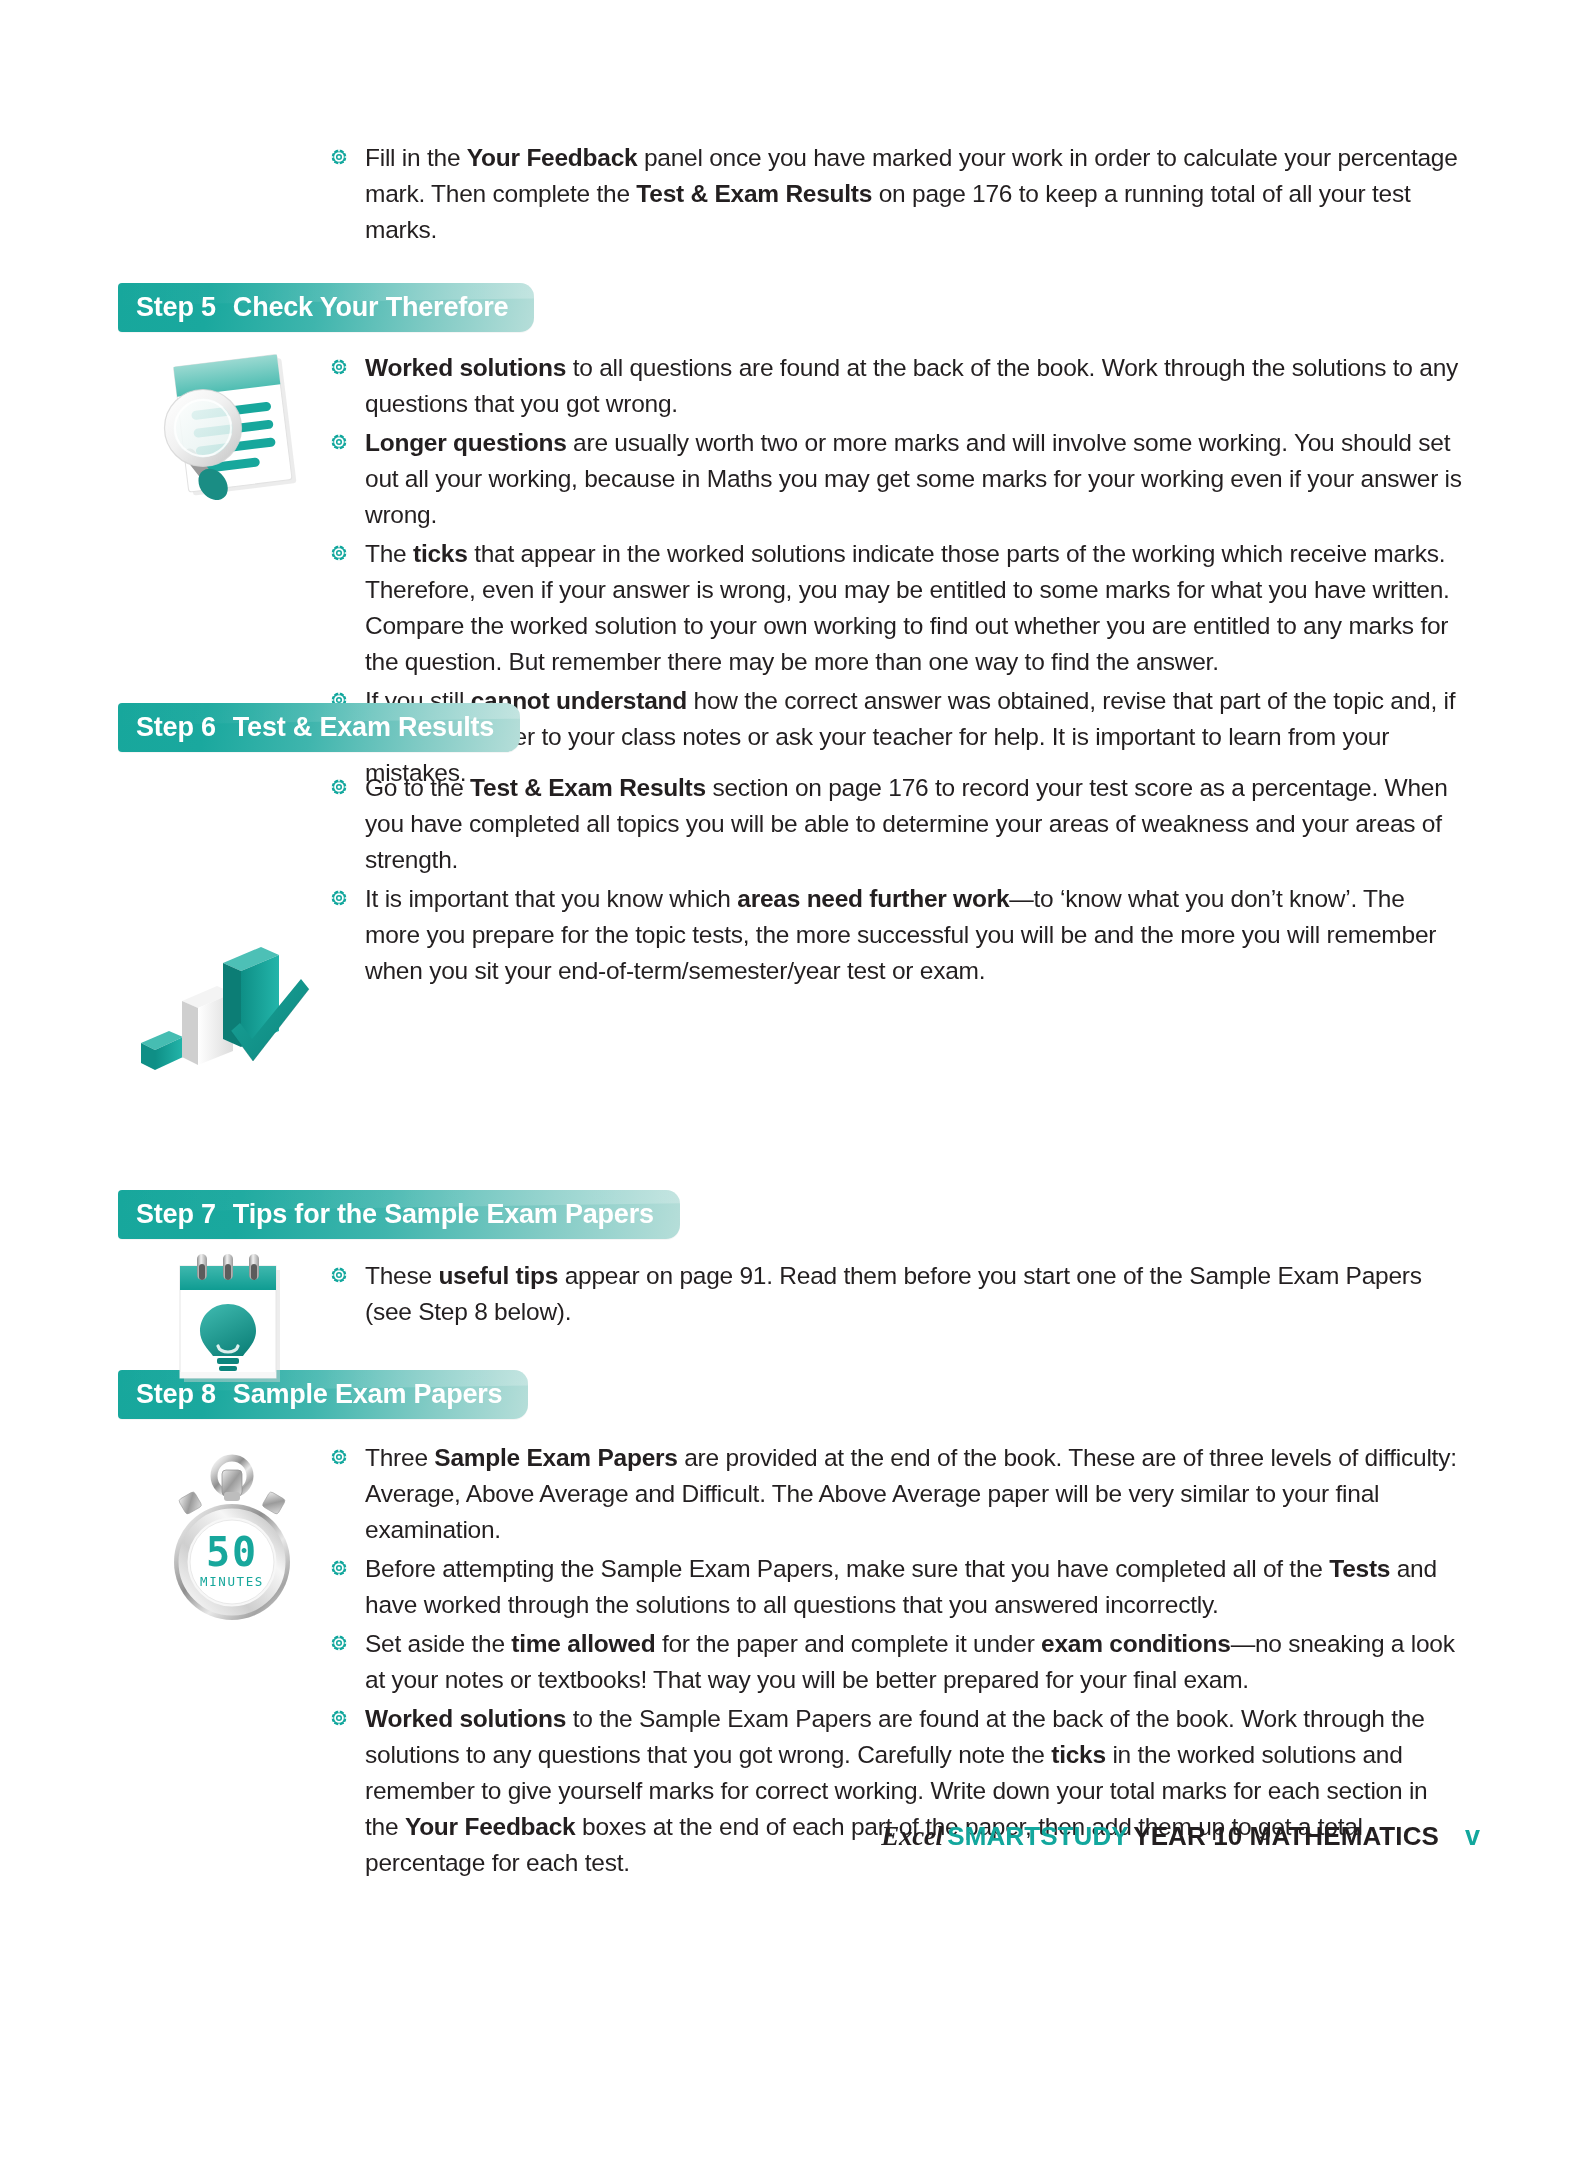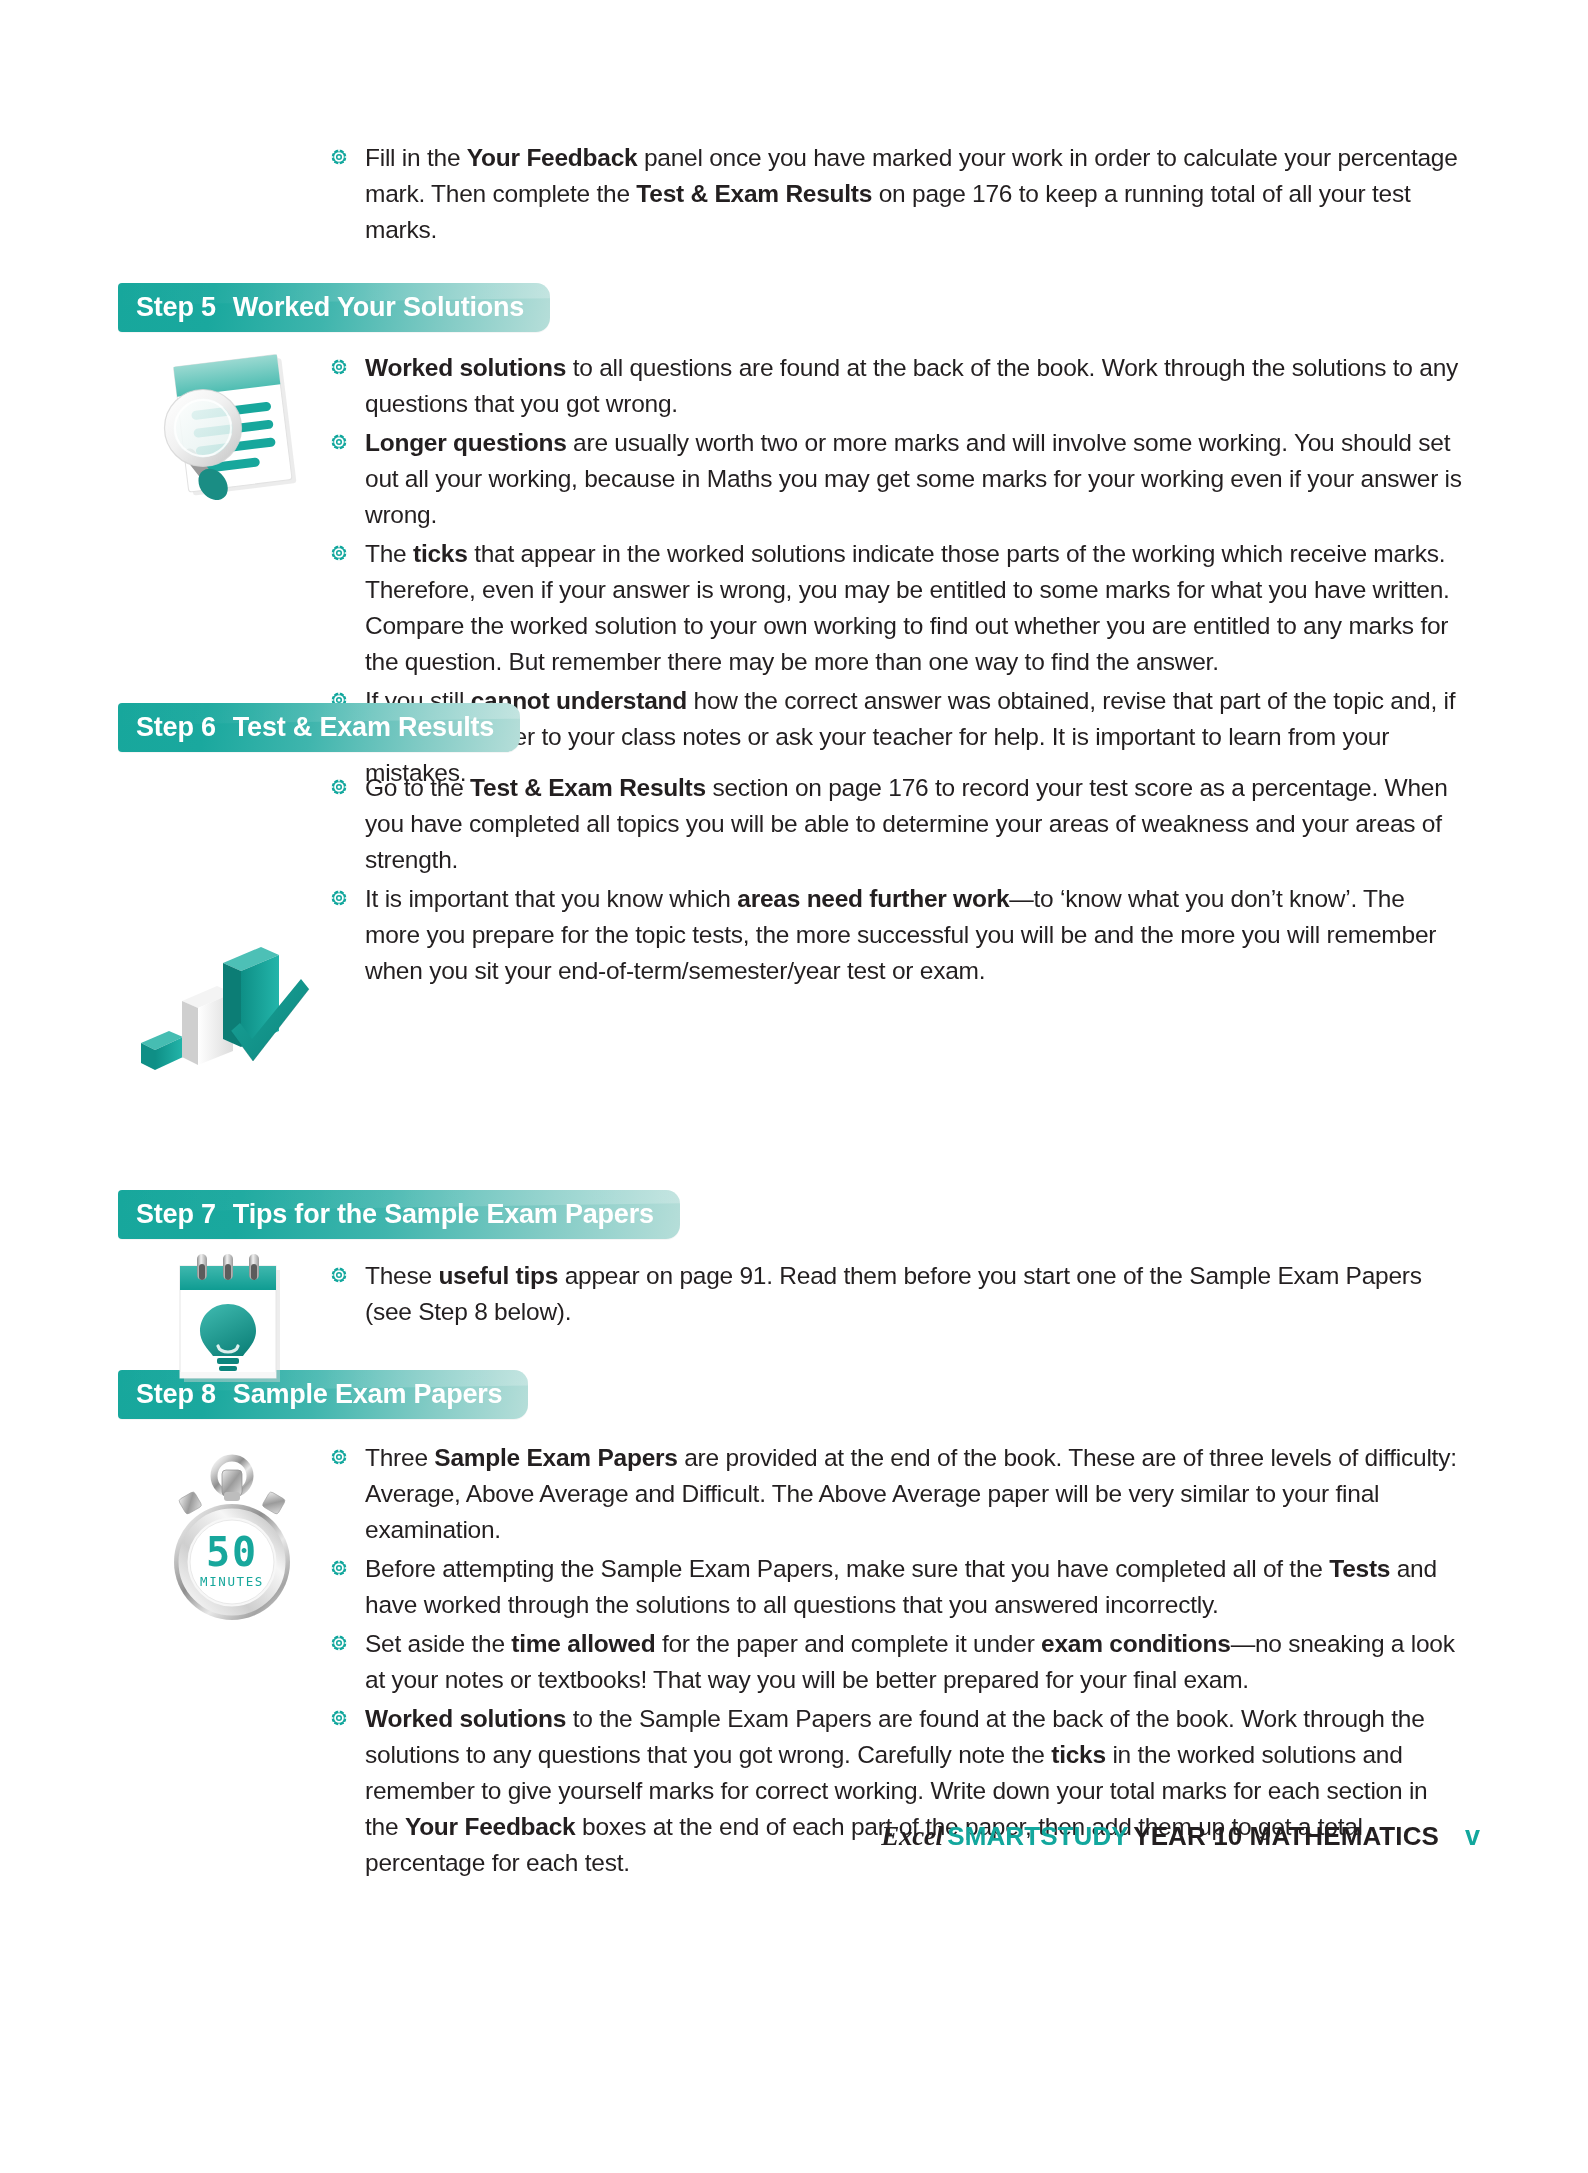--- a/index.html
+++ b/index.html
@@ -187,21 +187,21 @@
             </svg></span>
           <span class="btext">Fill in the <b>Your Feedback</b> panel once you have marked your work in order to calculate your percentage mark. Then complete the <b>Test &amp; Exam Results</b> on page 176 to keep a running total of all your test marks.</span>
         </div>
       </div>
   </div>
 
   <div id="sections-host">
       <div class="section">
         <div style="position:absolute; left:0; top:283px; right:0;"><div class="step-banner"><div class="step-banner-inner">
               <span class="step-label">Step 5</span>
-              <span class="step-title">Worked Your Solutions</span>
+              <span class="step-title">Check Your Therefore</span>
             </div></div></div>
         <div class="section-body" style="position:absolute; left:0; top:350px; right:0;">
           <div class="bullet-row">
             <span class="bullet-icon"><svg viewBox="0 0 20 20" width="18" height="18">
                 <circle cx="10" cy="10" r="8.2" fill="#12a79d"></circle>
                 <circle cx="10" cy="10" r="5.4" fill="#ffffff"></circle>
                 <circle cx="10" cy="10" r="3.4" fill="#12a79d"></circle>
                 <circle cx="10" cy="10" r="1.7" fill="#ffffff"></circle>
                 <g fill="#ffffff">
                   <rect x="9.1" y="0.6" width="1.8" height="3.2" rx="0.6"></rect>

